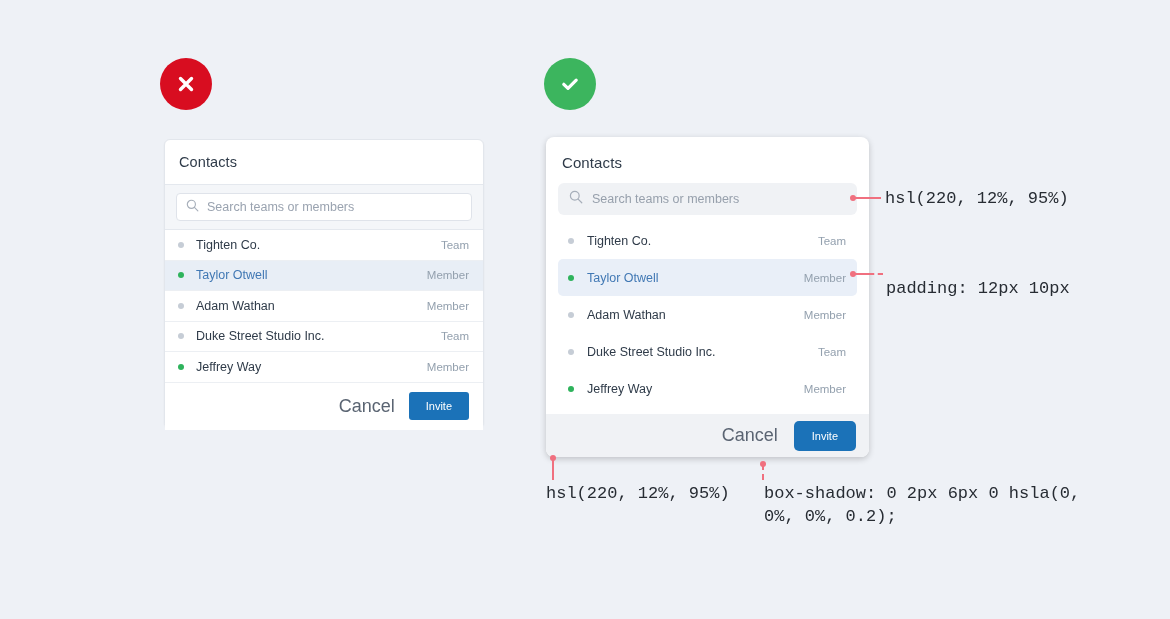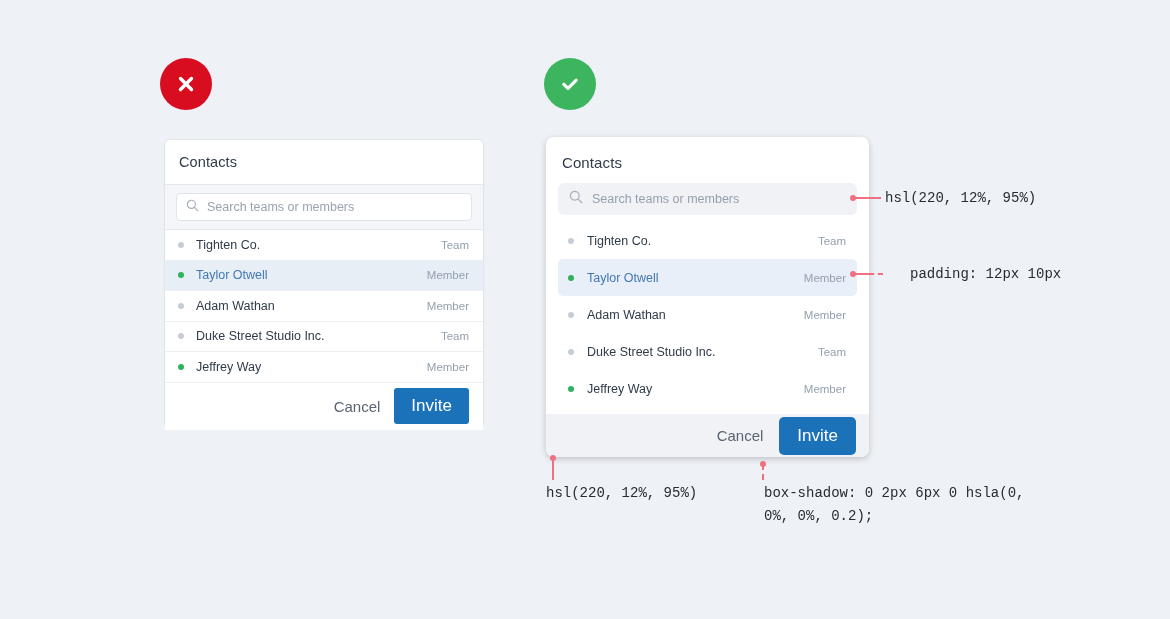--- a/index.html
+++ b/index.html
@@ -213,30 +213,30 @@
     align-items: center;
     justify-content: flex-end;
     gap: 16px;
     padding: 0 13px;
     box-sizing: border-box;
   }
 
   
   .btn-cancel {
     font-family: "Liberation Sans", sans-serif;
-    font-size: 15px;
+    font-size: 18px;
     color: #5a6472;
     background: none;
     border: 0;
     padding: 0;
     cursor: pointer;
   }
   .btn-invite {
     font-family: "Liberation Sans", sans-serif;
-    font-size: 17px;
+    font-size: 11px;
     color: #ffffff;
     background: #1b72b8;
     border: 0;
     cursor: pointer;
   }
   .card-bad .btn-invite {
     border-radius: 3px;
     padding: 8px 17px;
   }
   .card-good .btn-invite {
@@ -245,21 +245,21 @@
   }
 
   
   .dot-grey  { background: #c6cdd6; }
   .dot-green { background: #2eb35c; }
 
   
   .anno-label {
     position: absolute;
     font-family: "Liberation Mono", monospace;
-    font-size: 14px;
+    font-size: 17px;
     color: #272c33;
     white-space: pre;
     line-height: 23px;
   }
   .anno-line {
     position: absolute;
     background: transparent;
   }
   .anno-h {
     height: 0;
@@ -404,21 +404,21 @@
     </div>
   </div>
 
   <div class="anno-dot" style="left:850px; top:195px;"></div>
   <div class="anno-line anno-h" style="left:853px; top:197px; width:28px;"></div>
   <div class="anno-label" style="left:885px; top:187px;">hsl(220, 12%, 95%)</div>
 
   <div class="anno-dot" style="left:850px; top:271px;"></div>
   <div class="anno-line anno-h" style="left:853px; top:273px; width:16px;"></div>
   <div class="anno-line anno-h dashed" style="left:869px; top:273px; width:14px;"></div>
-  <div class="anno-label" style="left:886px; top:263px;margin-left:24px;">padding: 12px 10px</div>
+  <div class="anno-label" style="left:886px; top:277px;">padding: 12px 10px</div>
 
   <div class="anno-dot" style="left:550px; top:455px;"></div>
   <div class="anno-line anno-v" style="left:552px; top:458px; height:22px;"></div>
   <div class="anno-label" style="left:546px; top:482px;">hsl(220, 12%, 95%)</div>
 
   <div class="anno-dot" style="left:760px; top:461px;"></div>
   <div class="anno-line anno-v dashed" style="left:762px; top:464px; height:16px;"></div>
   <div class="anno-label" style="left:764px; top:482px;">box-shadow: 0 2px 6px 0 hsla(0,
 0%, 0%, 0.2);</div>
 

